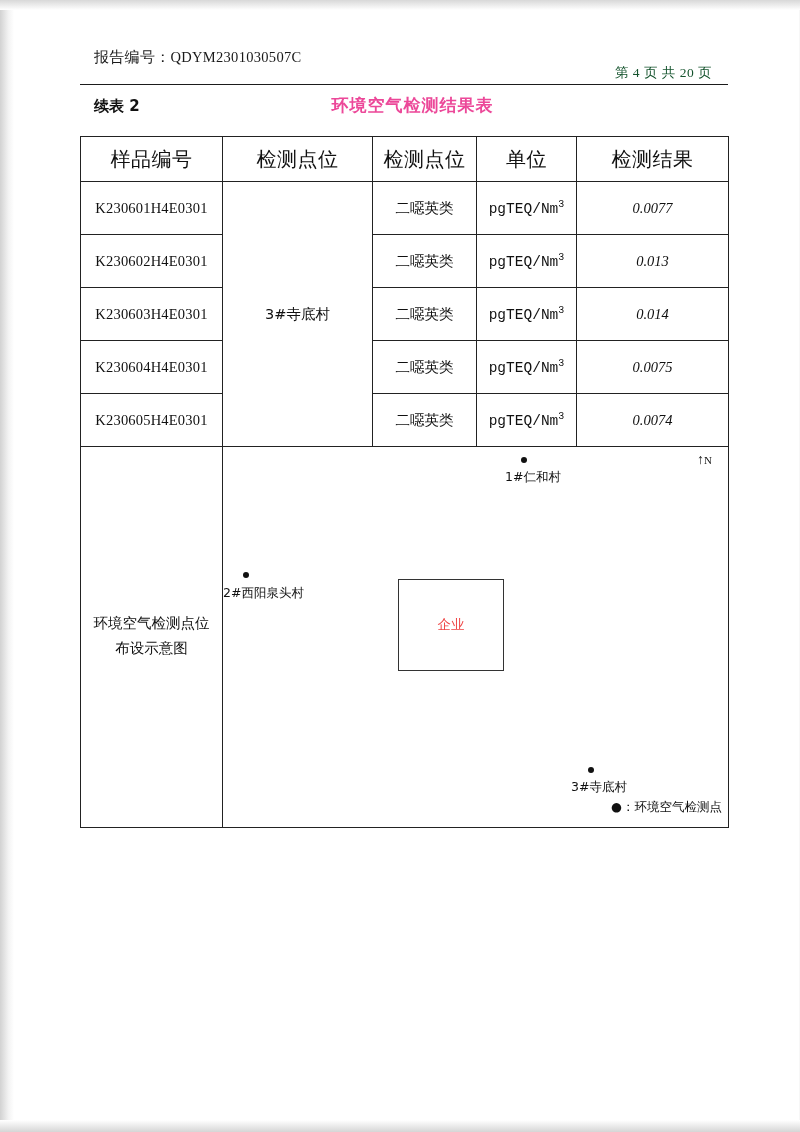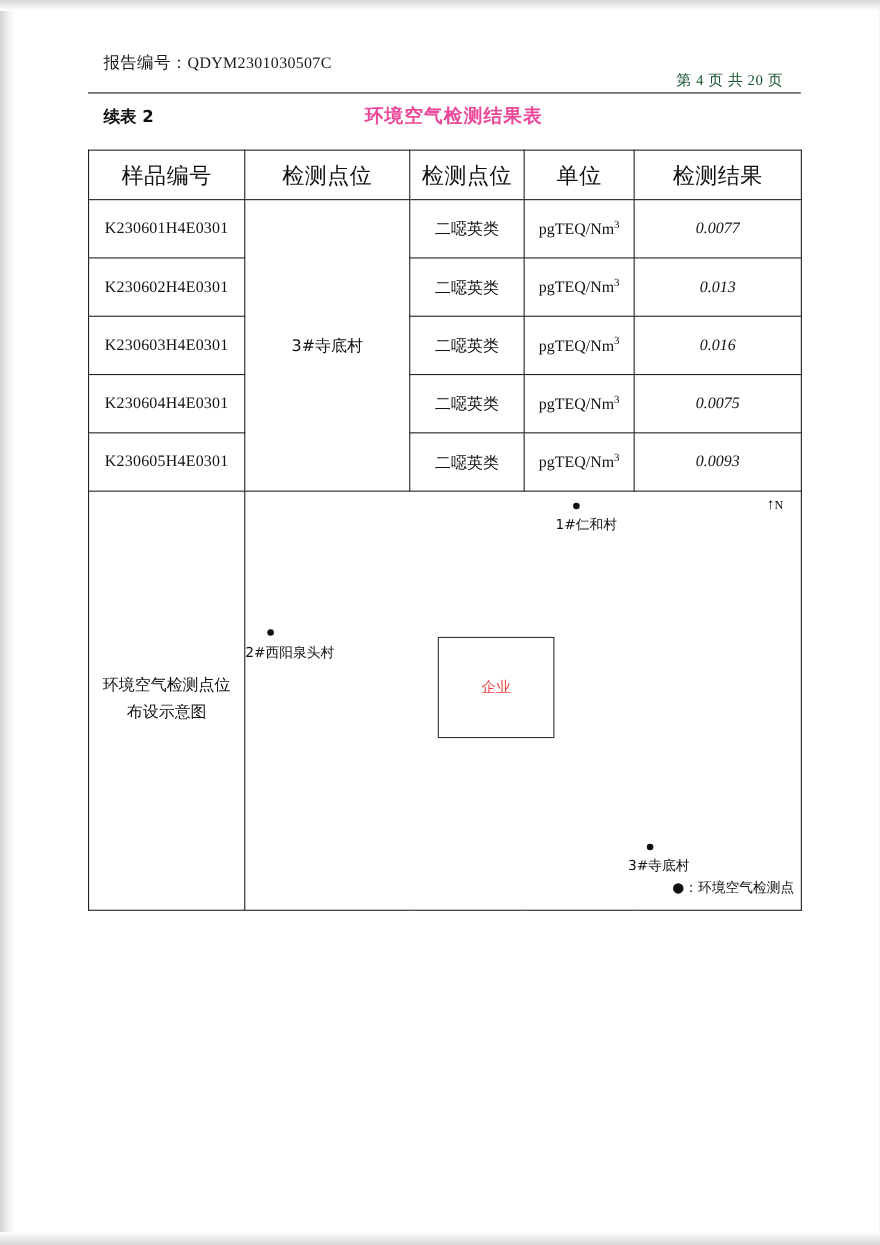--- a/index.html
+++ b/index.html
@@ -151,21 +151,21 @@
   .sample-id {
     font-family: "Liberation Serif", serif;
     font-size: 15px;
     letter-spacing: 0.2px;
   }
   .cn {
     font-family: "DejaVu Sans", "Liberation Sans", sans-serif;
     font-size: 14.5px;
   }
   .unit {
-    font-family: Liberation Serif, serif;
+    font-family: Liberation Mono, monospace;
     font-size: 14.5px;
   }
   .unit sup { font-size: 10px; }
   .result {
     font-family: "Liberation Serif", serif;
     font-size: 14.5px;
     font-style: italic;
   }
 
   .point-cell {
@@ -289,33 +289,33 @@
         <tr>
           <td class="sample-id">K230602H4E0301</td>
           <td class="cn">二噁英类</td>
           <td class="unit"><span>pgTEQ/Nm</span><sup>3</sup></td>
           <td class="result">0.013</td>
         </tr>
         <tr>
           <td class="sample-id">K230603H4E0301</td>
           <td class="cn">二噁英类</td>
           <td class="unit"><span>pgTEQ/Nm</span><sup>3</sup></td>
-          <td class="result">0.016</td>
+          <td class="result">0.014</td>
         </tr>
         <tr>
           <td class="sample-id">K230604H4E0301</td>
           <td class="cn">二噁英类</td>
           <td class="unit"><span>pgTEQ/Nm</span><sup>3</sup></td>
           <td class="result">0.0075</td>
         </tr>
         <tr>
           <td class="sample-id">K230605H4E0301</td>
           <td class="cn">二噁英类</td>
           <td class="unit"><span>pgTEQ/Nm</span><sup>3</sup></td>
-          <td class="result">0.0093</td>
+          <td class="result">0.0074</td>
         </tr>
         <tr>
           <td class="diagram-label">
             <span style="white-space: pre-line;">环境空气检测点位
 布设示意图</span>
           </td>
           <td class="diagram-cell" colspan="4">
             <div class="diagram">
 
               <div class="north" style="right: 16px; top: 6px; text-align:center;">

